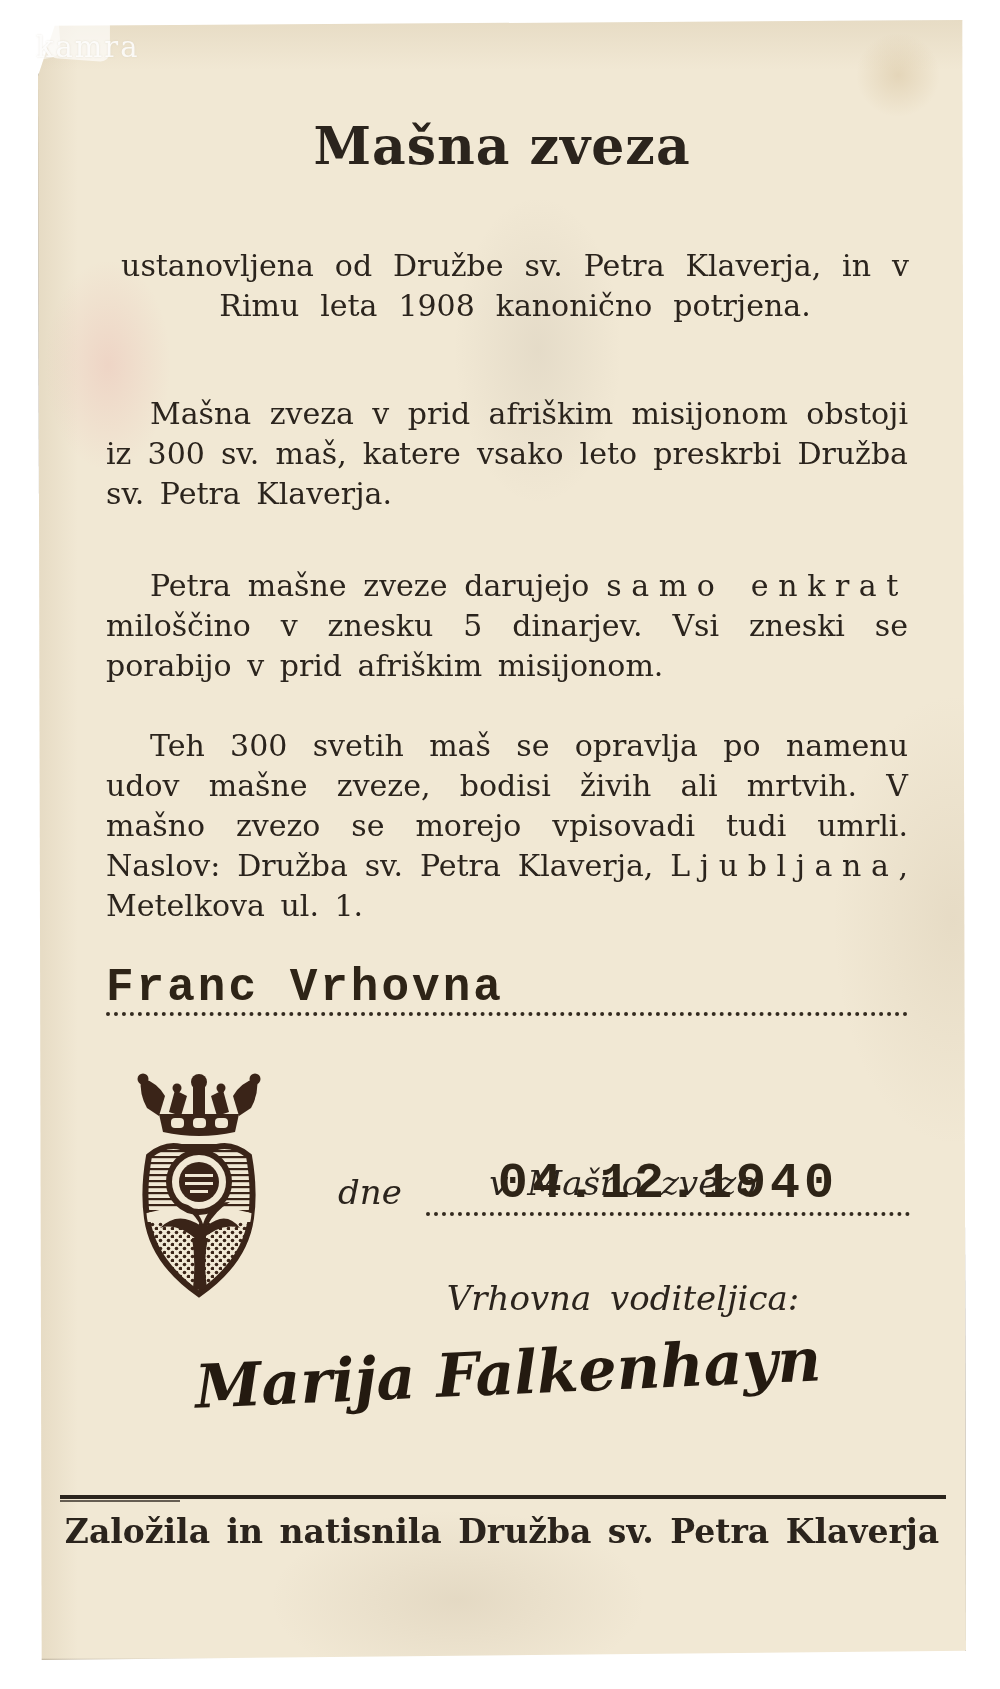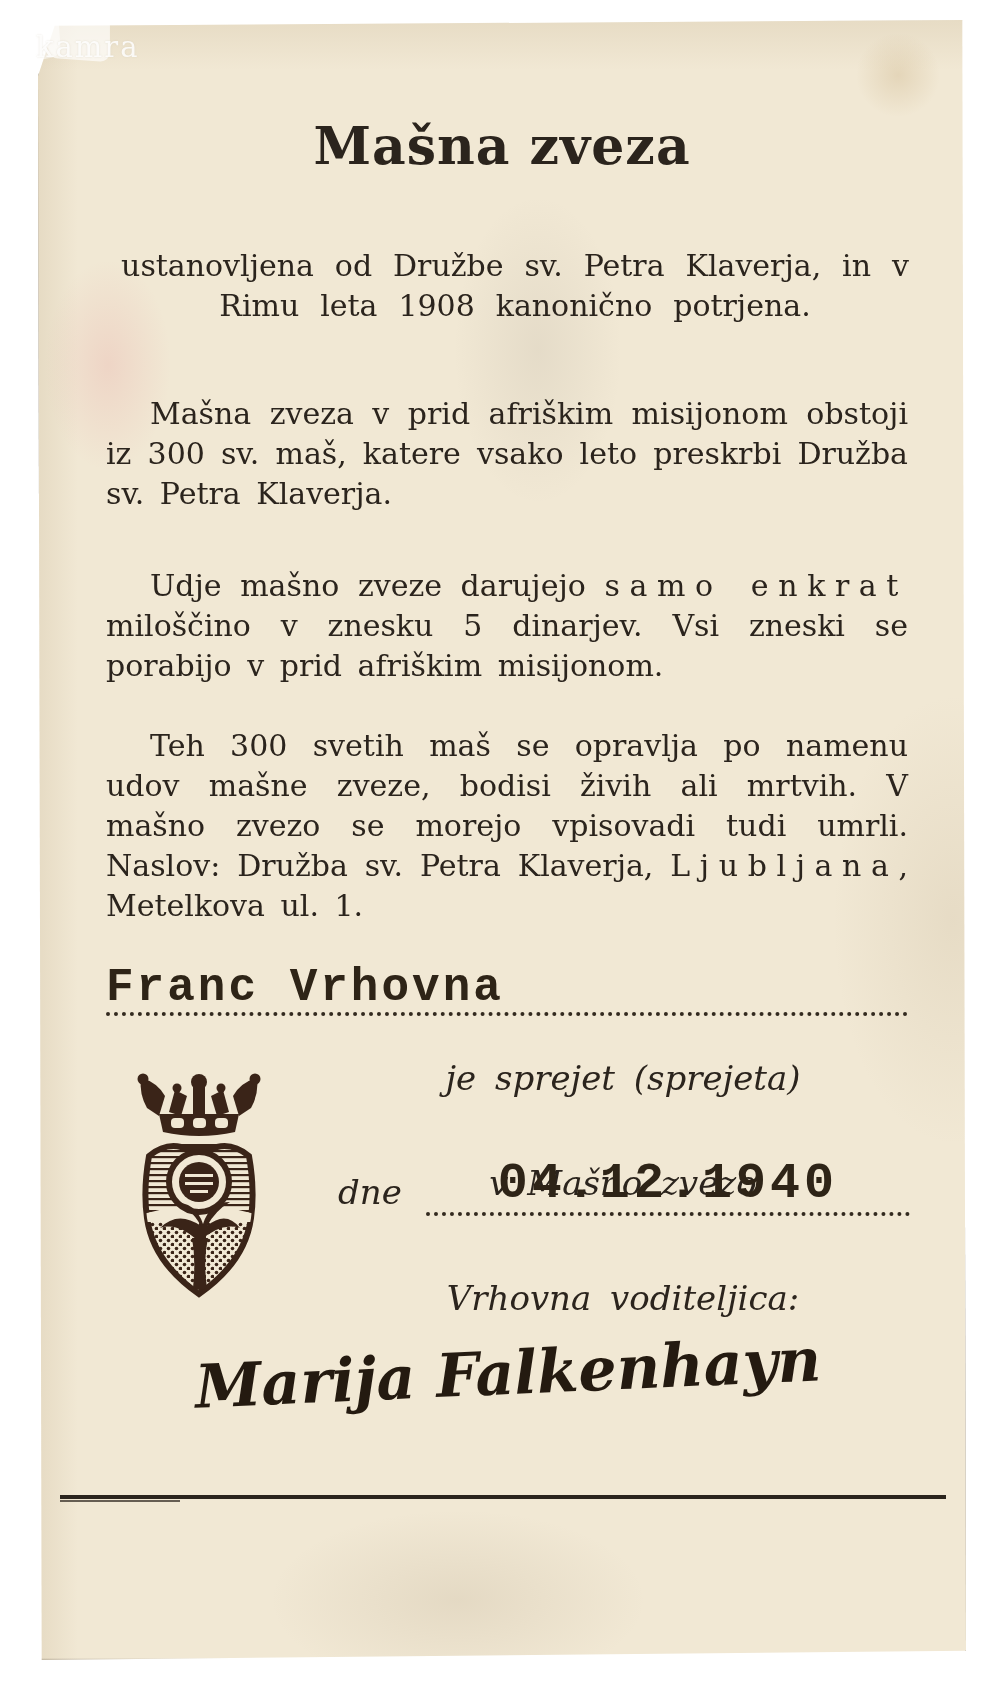--- a/index.html
+++ b/index.html
@@ -83,21 +83,21 @@
   <div class="t">kamra</div>
 </div>
 
 <div class="card">
 
   <div class="abs title">Mašna zveza</div>
   <div class="abs intro">ustanovljena od Družbe sv. Petra Klaverja, in v Rimu leta 1908 kanonično potrjena.</div>
 
   <div class="abs para p1">Mašna zveza v prid afriškim misijonom obstoji iz 300 sv. maš, katere vsako leto preskrbi Družba sv. Petra Klaverja.</div>
 
-  <div class="abs para p2"><span>Udje mašno zveze darujejo </span><span class="sp">samo enkrat</span><span> miloščino v znesku 5 dinarjev. Vsi zneski se porabijo v prid afriškim misijonom.</span></div>
+  <div class="abs para p2"><span>Petra mašne zveze darujejo </span><span class="sp">samo enkrat</span><span> miloščino v znesku 5 dinarjev. Vsi zneski se porabijo v prid afriškim misijonom.</span></div>
 
   <div class="abs para p3"><span>Teh 300 svetih maš se opravlja po namenu udov mašne zveze, bodisi živih ali mrtvih. V mašno zvezo se morejo vpisovadi tudi umrli. Naslov: Družba sv. Petra Klaverja, </span><span class="sp">Ljubljana</span><span>, Metelkova ul. 1.</span></div>
 
   <div class="abs name-line">
     <span>Franc Vrhovna</span>
   </div>
 
   <svg class="abs crest" viewBox="0 0 162 236" aria-hidden="true">
     <defs>
       <pattern id="hl" width="7" height="6" patternUnits="userSpaceOnUse">
@@ -141,28 +141,28 @@
     <rect x="67" y="104" width="28" height="3" fill="#f1e8d4"></rect>
     <rect x="67" y="112" width="28" height="3" fill="#f1e8d4"></rect>
     <rect x="72" y="120" width="18" height="3" fill="#f1e8d4"></rect>
 
     <g fill="#3a2418">
       <path d="M75 218 Q78 190 74 168 L90 168 Q85 190 89 218 Q82 222 75 218 Z"></path>
       <path d="M81 172 Q60 152 42 158 Q60 140 83 156 Q72 136 55 132 Q78 132 85 154 Q92 132 112 132 Q98 140 89 156 Q108 140 122 158 Q102 152 81 172 Z"></path>
     </g>
   </svg>
 
-  <div class="abs accept1">je sprejet (sprejeta)</div>
   <div class="abs accept2">v Mašno zvezo</div>
 
   <div class="abs date-row">
     <span class="date-label">dne</span>
     <span class="date-line"><span>04.12.1940</span></span>
   </div>
 
   <div class="abs leader">Vrhovna voditeljica:</div>
 
   <div class="abs signature">Marija Falkenhayn</div>
 
   <div class="abs rule"></div>
 
+  <div class="abs footer">Založila in natisnila Družba sv. Petra Klaverja</div>
 
 </div>
 
 </body></html>

